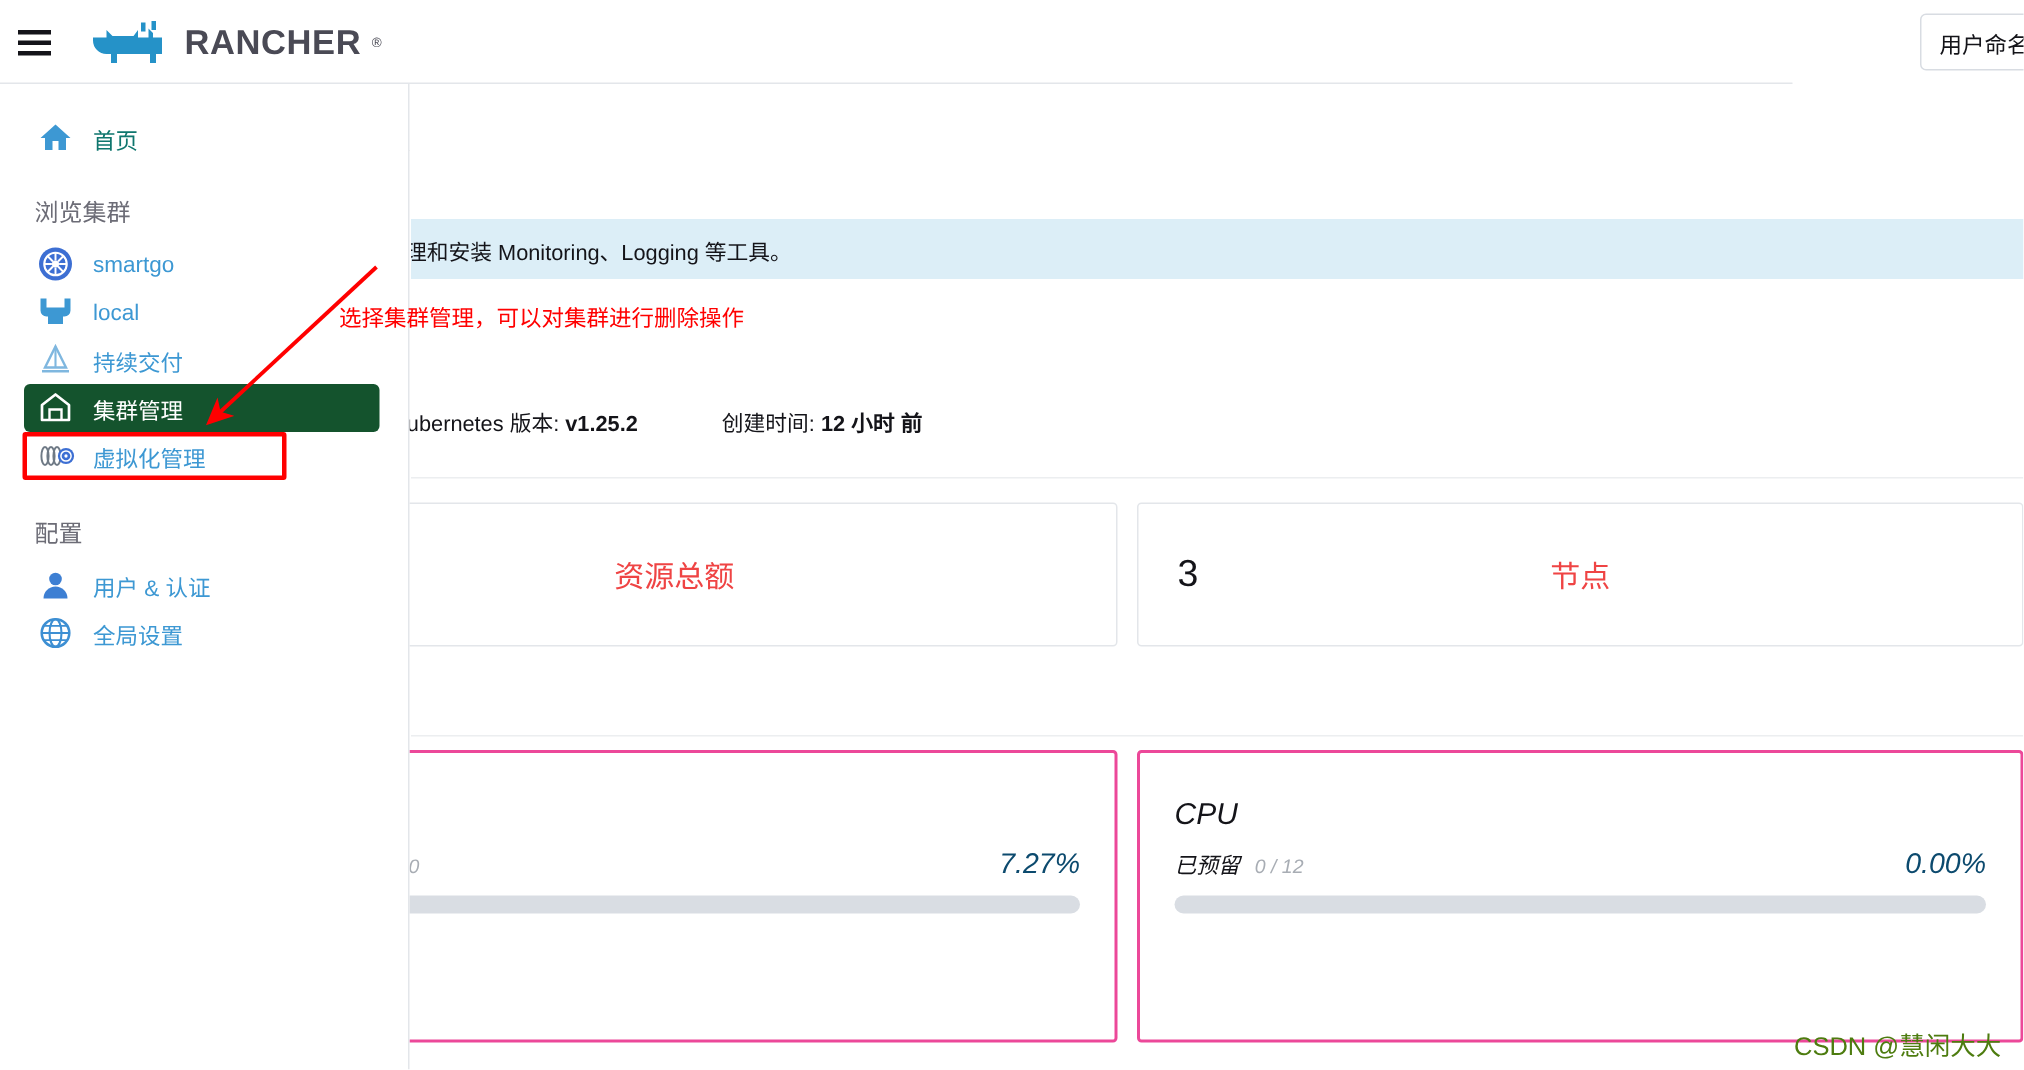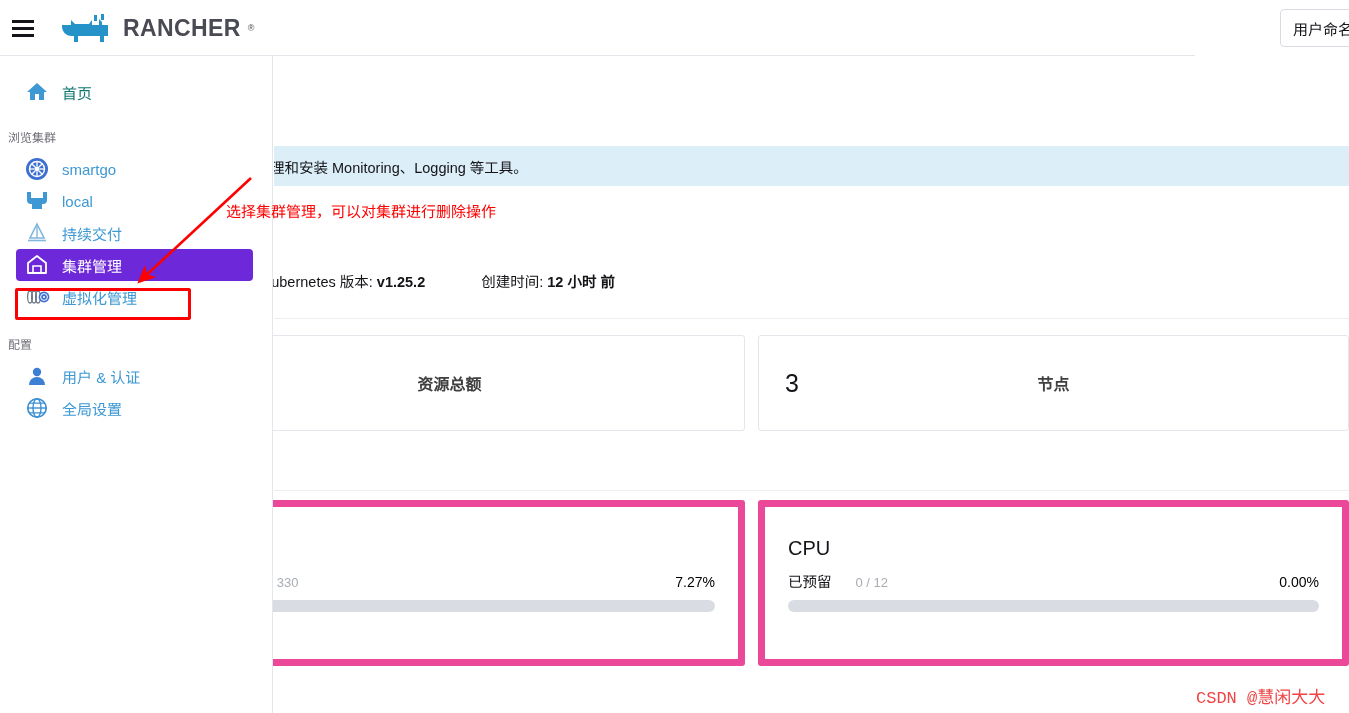--- a/index.html
+++ b/index.html
@@ -80,28 +80,28 @@
     width: 26px; height: 24px; margin-right: 12px;
     display: flex; align-items: center; justify-content: center;
     flex: none;
   }
   .nav-row .nav-label { white-space: nowrap; }
 
   .nav-home { margin-top: 10px; }
   .nav-home .nav-label { color: #0f766e; }
 
   .sec-title {
-    font-size: 12px; color: #6c6c76;
-    margin: 20px 0 8px 8px;
+    font-size: 16px; color: #6c6c76;
+    margin: 20px 0 8px 23px;
     font-weight: normal;
   }
   .sec-title.tight { margin-top: 22px; }
 
   .nav-row.active {
-    background: #6d28d9;
+    background: #14532d;
     color: #ffffff;
     margin: 0 16px 0 16px;
     width: 237px;
   }
   .nav-row.active .nav-label { color: #ffffff; }
 
   
   .main {
     position: absolute; left: 0; top: 56px;
     width: 1349px; height: 657px;
@@ -162,56 +162,57 @@
     position: relative;
   }
   .count-num {
     position: absolute; left: 26px; top: 50%;
     transform: translateY(-50%);
     font-size: 25px; color: #141419; font-weight: normal;
   }
   .count-lbl {
     position: absolute; left: 50%; top: 50%;
     transform: translate(-50%, -50%);
-    font-size: 16px; color: #404040; font-weight: bold;
+    font-size: 20px; color: #ef4444;
   }
 
   .section-head {
     position: absolute; left: 154px; top: 408px;
     font-size: 15px; color: #7a8aa0; letter-spacing: 0.5px;
   }
   .rule2 {
     position: absolute; left: 274px; top: 434px;
     width: 1075px; height: 1px; background: #eceef0;
   }
 
   
   .gauges-row {
     position: absolute; left: 154px; top: 444px;
     width: 1195px; height: 195px;
     display: flex; gap: 13px;
   }
   .gauge-card {
-    width: 633px; height: 166px;
-    border: 7px solid #ec4899; border-radius: 3px;
+    width: 633px; height: 195px;
+    border: 2px solid #ec4899; border-radius: 3px;
     background: #fff;
     padding: 30px 23px 0 23px;
     position: relative;
+    font-style: italic;
   }
   .gauge-title {
     font-size: 20px; color: #141419; font-weight: normal;
   }
   .gauge-meta {
     display: flex; align-items: baseline;
     margin-top: 10px;
     font-size: 14.5px; color: #141419;
   }
-  .gauge-meta .used-lbl { margin-right: 24px; }
+  .gauge-meta .used-lbl { margin-right: 10px; }
   .gauge-meta .frac { color: #a8adb4; font-size: 13px; }
-  .gauge-meta .pct { margin-left: auto; font-size: 14px; color: #000000; }
+  .gauge-meta .pct { margin-left: auto; font-size: 19px; color: #0c4a6e; }
   .track {
     margin-top: 9px;
     height: 12px; width: 100%;
     background: #d9dde3; border-radius: 6px;
     overflow: hidden;
   }
   .fill {
     height: 12px; border-radius: 6px;
     background: linear-gradient(90deg, #cfe3cf 0%, #6aa86a 55%, #4c8c4c 100%);
   }
@@ -228,22 +229,22 @@
     white-space: nowrap;
   }
   .anno-box {
     position: absolute; left: 15px; top: 288px;
     width: 176px; height: 32px;
     border: 3px solid #ff0000;
     border-radius: 2px;
   }
   .watermark {
     position: absolute; left: 1196px; top: 683px;
-    font-size: 17px; color: #ef4444;
-    white-space: nowrap; z-index: 70; font-family: Liberation Mono, monospace;
+    font-size: 17px; color: #4d7c0f;
+    white-space: nowrap; z-index: 70;
   }
 </style>
 </head>
 <body>
 
 <div id="app">
 
   <div class="main">
     <div class="main-inner">
       <h1 class="page-title">群仪表板</h1>

